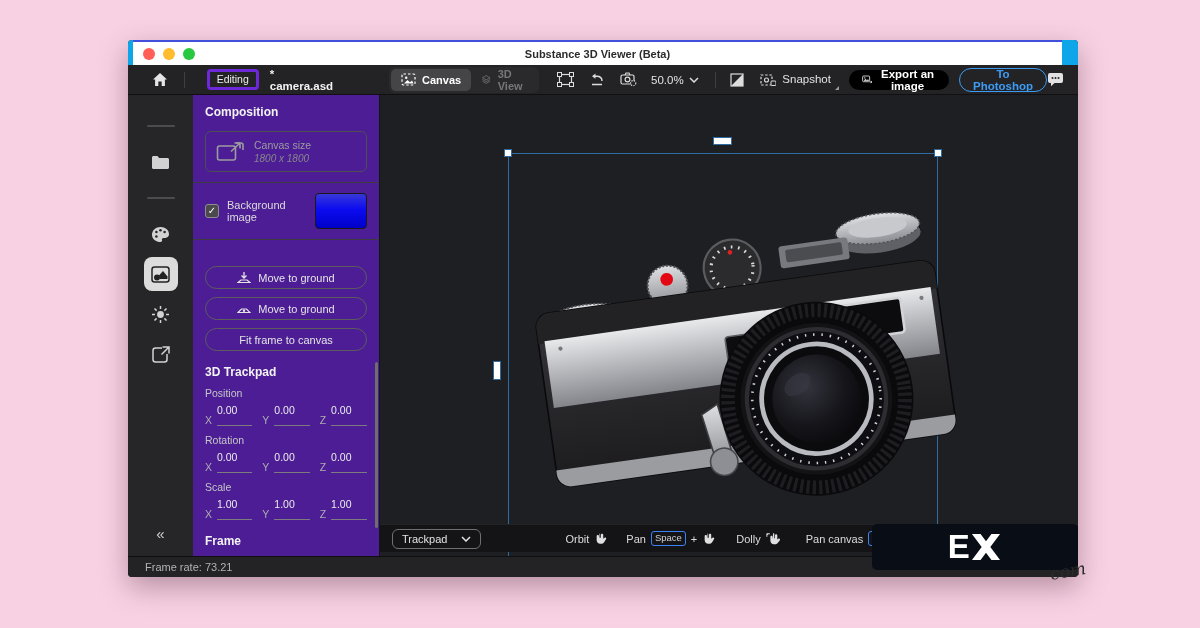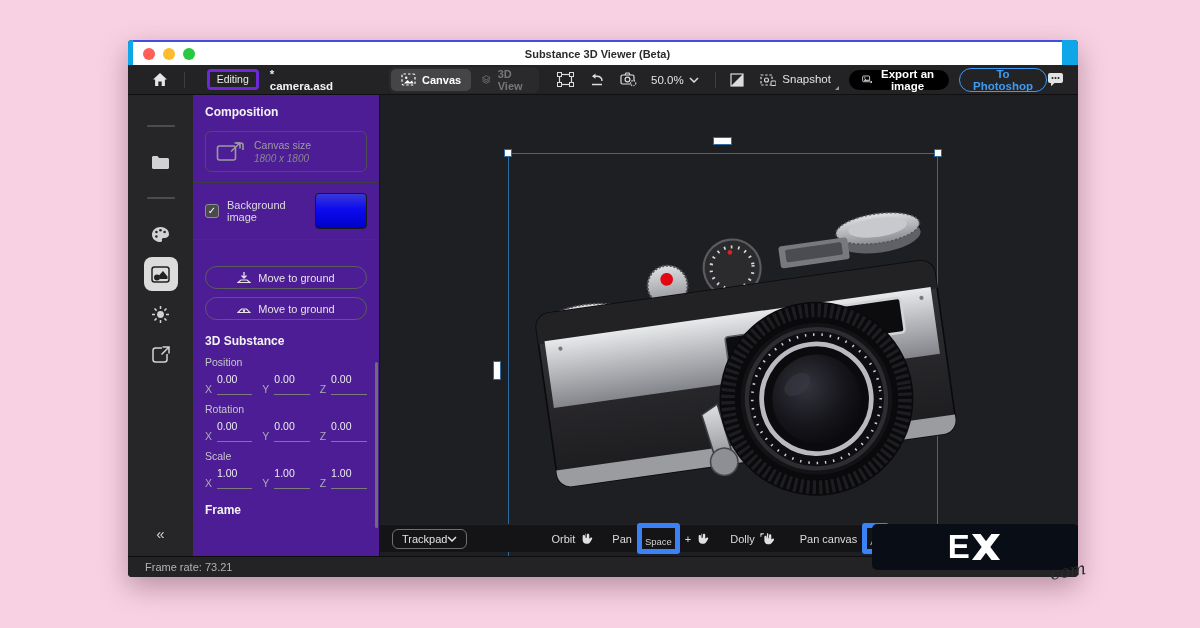--- a/index.html
+++ b/index.html
@@ -113,25 +113,25 @@
   .camera-wrap { position:absolute; left:148px; top:106px; width:432px; height:318px; transform:rotate(-8deg); }
   .camera-wrap svg { width:100%; height:100%; overflow:visible; }
   
   .vp-toolbar {
     position:absolute; left:0; right:0; bottom:4px; height:28px; background:#141416;
     display:flex; align-items:center; padding:0 12px; color:#dcdcdc; font-size:11px; z-index:6;
     border-top:1px solid #232325;
   }
   .device-dd {
     height:20px; border:1px solid #707072; border-radius:6px; background:transparent; color:#e2e2e2;
-    display:flex; align-items:center; padding:0 9px; font-size:11px;
+    display:flex; align-items:center; gap:14px; padding:0 9px; font-size:11px;
   }
   .hint { display:flex; align-items:center; gap:5px; white-space:nowrap; }
   .key {
-    border:5px solid #3b82f6; border-radius:3px; font-size:9.5px; padding:8px 3px 1px; color:#d0d0d0; line-height:12px;
+    border:1px solid #3b82f6; border-radius:3px; font-size:9.5px; padding:0px 3px 1px; color:#d0d0d0; line-height:12px;
   }
   
   .statusbar {
     height:21px; flex:0 0 21px; background:#232325; border-top:1px solid #0e0e10;
     display:flex; align-items:center; padding-left:17px; font-size:11px; color:#b2b2b4;
   }
   
   .watermark {
     position:absolute; left:872px; top:524px; width:206px; height:46px; background:#090d15;
     border-radius:5px; display:flex; align-items:center; justify-content:center; z-index:20;
@@ -338,22 +338,25 @@
           </svg>
         <span>Move to ground</span>
       </button>
       <button class="action-btn">
         <svg width="14" height="11" viewBox="0 0 14 11">
             <path d="M1 9.5 4.5 6h5L13 9.5Z" fill="none" stroke="#e4e4e4" stroke-width="1.2"></path>
             <circle cx="7" cy="7.8" r="1.2" fill="#e4e4e4"></circle>
           </svg>
         <span>Move to ground</span>
       </button>
-
-      <div class="sec-title">3D Substance</div>
+      <button class="action-btn">
+        <span>Fit frame to canvas</span>
+      </button>
+
+      <div class="sec-title">3D Trackpad</div>
 
       <div class="sub-label">Position</div>
       <div class="axisrow">
         <div class="axiscell">
             <span class="axis-letter">X</span>
             <span class="axis-value">0.00</span>
           </div>
         <div class="axiscell">
             <span class="axis-letter">Y</span>
             <span class="axis-value">0.00</span>

